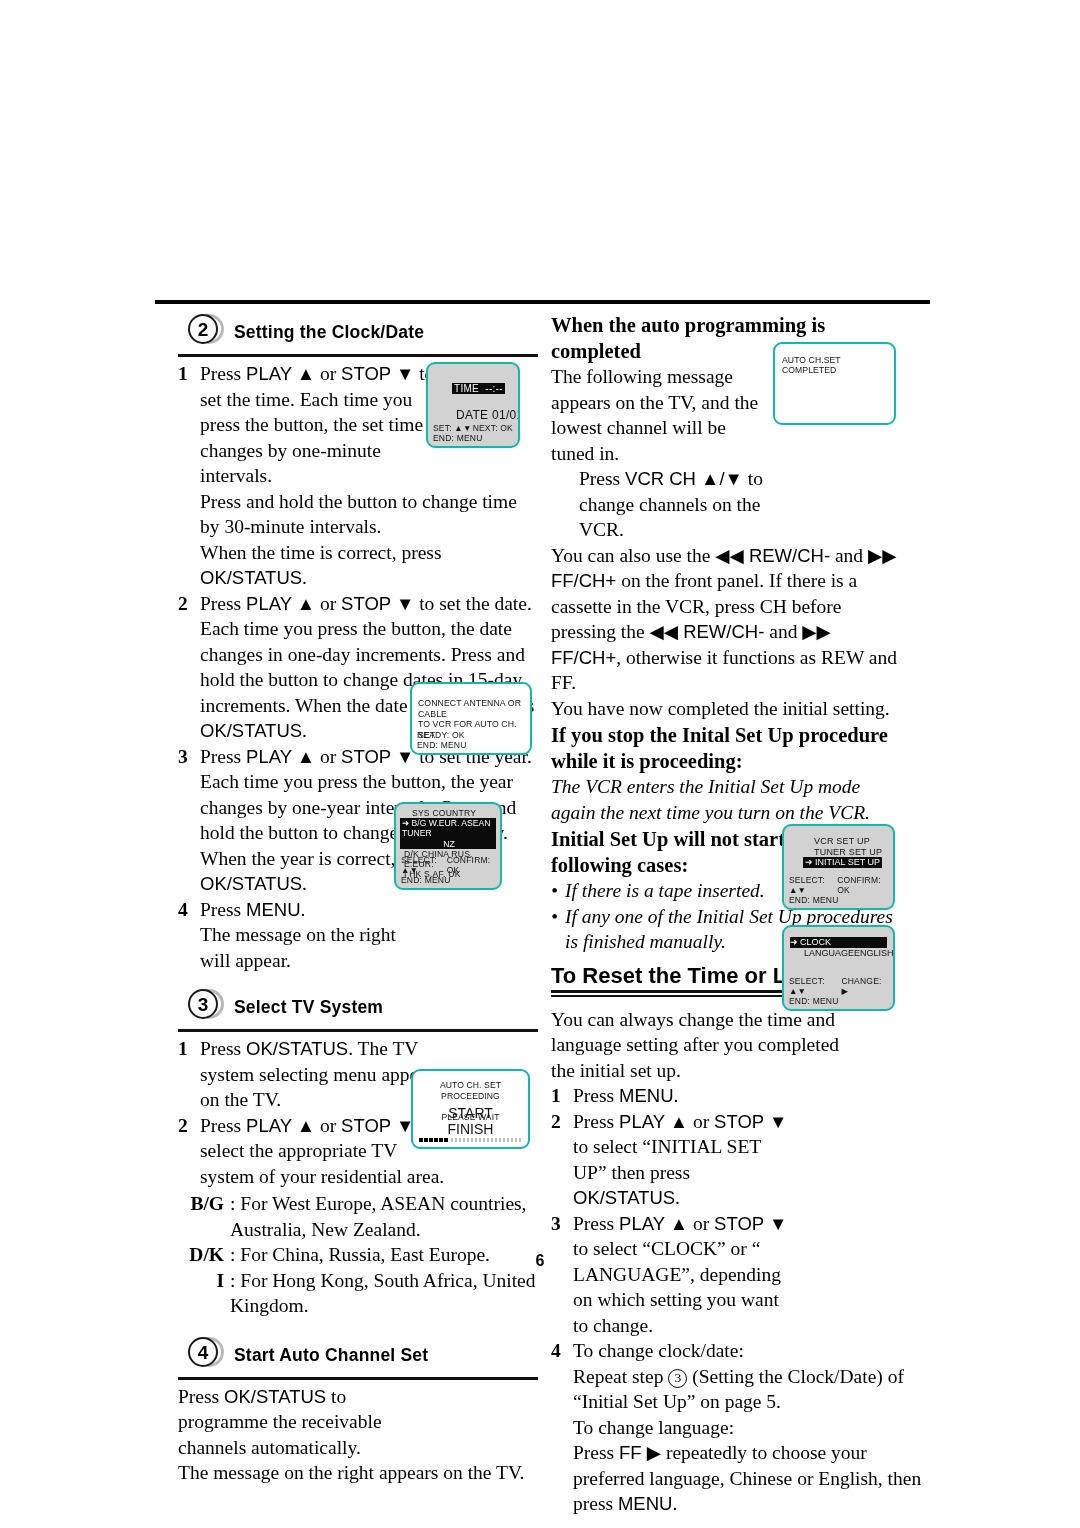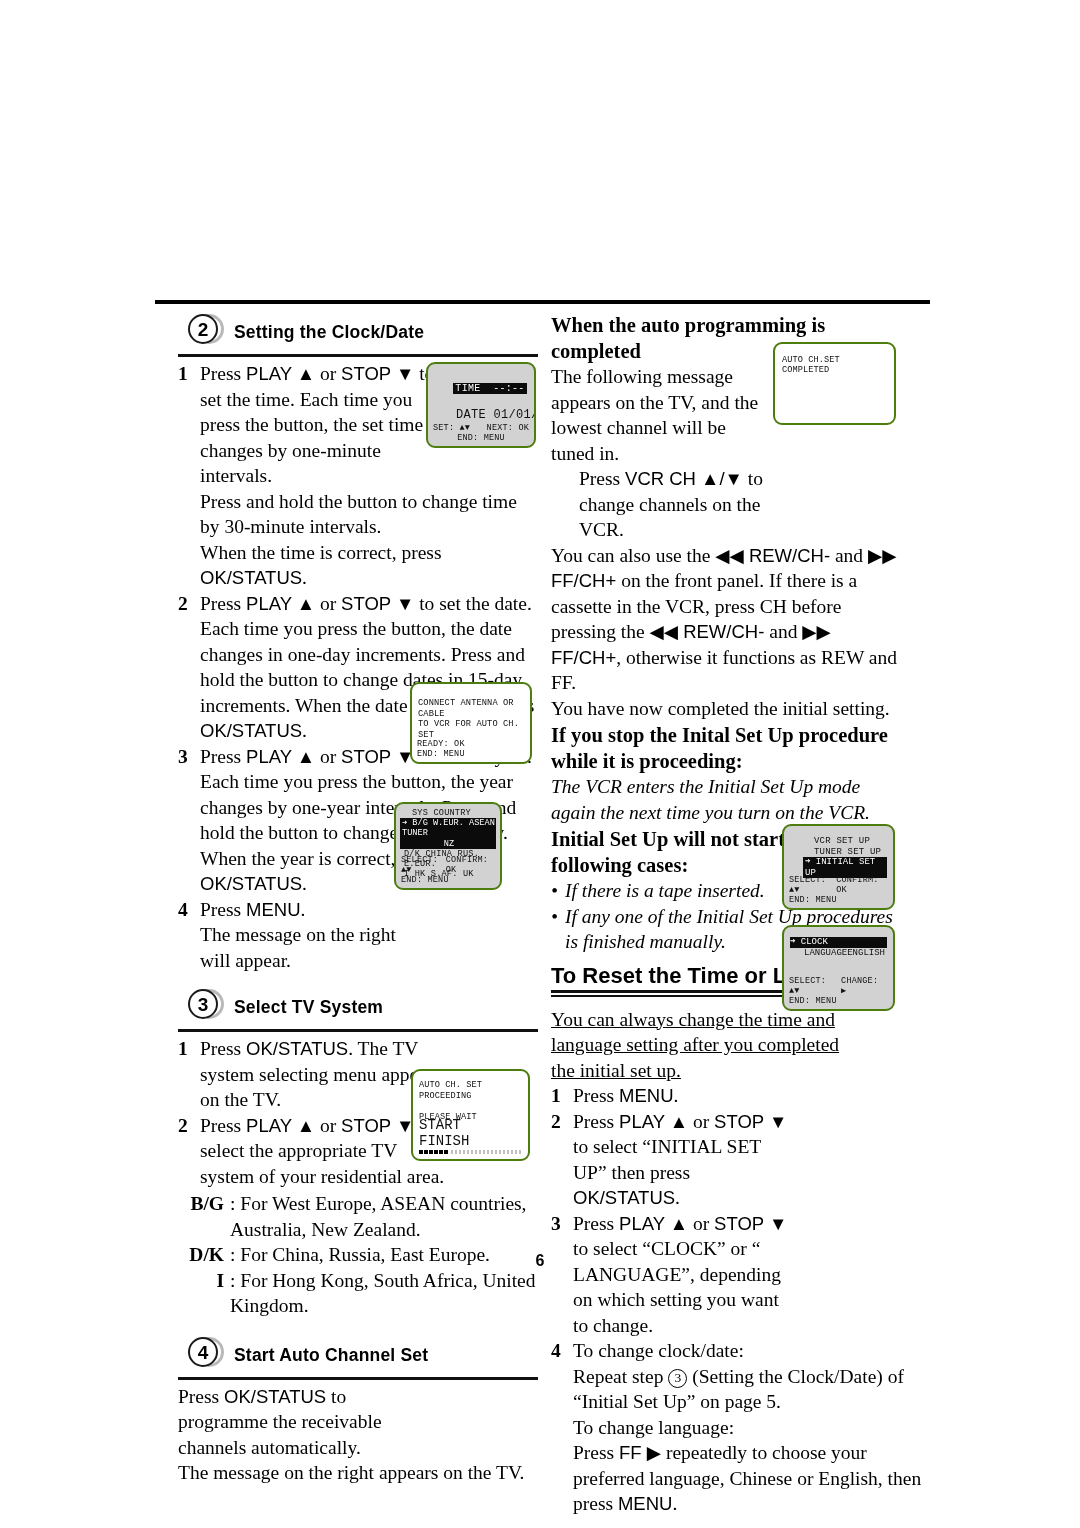--- a/index.html
+++ b/index.html
@@ -174,26 +174,26 @@
     width: 287px;
     height: 2px;
     background: #111;
     margin-top: 2px;
     margin-bottom: 10px;
   }
 
   
   .tv {
     position: absolute;
-    border: 2px solid #4d7c0f;
+    border: 2px solid #14b8a6;
     border-radius: 9px;
     box-sizing: border-box;
     background: #ffffff;
     overflow: hidden;
-    font-family: Liberation Mono, monospace;
+    font-family: Liberation Sans, sans-serif;
     color: #111;
   }
   .tv.gray { background: #d2d2d2; }
   .tv-body {
     position: absolute;
     left: 0; right: 0; top: 0;
     padding: 5px 6px;
   }
   .tv-foot {
     position: absolute;
@@ -213,45 +213,45 @@
     display: inline-block;
     padding: 0 2px;
   }
   .hl-block {
     background: #0b0b0b;
     color: #ffffff;
     display: block;
   }
 
   
-  #tv-time { left: 426px; top: 362px; width: 110px; height: 86px; text-align: center; }
+  #tv-time { left: 426px; top: 362px; width: 94px; height: 86px; }
   #tv-time .time-row {
     margin: 14px 0 0 18px;
     font-size: 10px;
     letter-spacing: 0.3px;
   }
   #tv-time .date-row {
     margin: 14px 0 0 22px;
     font-size: 12px;
     letter-spacing: 0.3px;
   }
 
   
-  #tv-antenna { left: 410px; top: 682px; width: 122px; height: 82px; }
+  #tv-antenna { left: 410px; top: 682px; width: 122px; height: 73px; }
   #tv-antenna .tv-body { font-size: 8.7px; line-height: 10.5px; letter-spacing: 0.1px; padding-top: 14px;}
 
   
   #tv-sys { left: 394px; top: 802px; width: 108px; height: 88px; }
   #tv-sys .tv-body { padding: 4px 4px 0 4px; font-size: 8.6px; line-height: 10.2px; }
   #tv-sys .ttl { margin-left: 12px; letter-spacing: .2px;}
   #tv-sys .sel { background: #0b0b0b; color: #fff; padding-left: 2px; }
   #tv-sys .r { padding-left: 4px; letter-spacing: .2px;}
 
   
-  #tv-proceed { left: 411px; top: 1069px; width: 119px; height: 92px; }
+  #tv-proceed { left: 411px; top: 1069px; width: 119px; height: 80px; text-align: center; }
   #tv-proceed .tv-body { font-size: 8.6px; line-height: 11px; padding: 9px 6px; letter-spacing: .1px;}
   #tv-proceed .l2 { margin-top: 10px; }
   #tv-proceed .pbar-wrap { position: absolute; left: 0; right: 0; bottom: 5px; padding: 0 6px; }
   #tv-proceed .pbar-lbl { display: flex; justify-content: space-between; font-size: 14px; flex-direction: column; }
   #tv-proceed .pbar {
     margin-top: 1px;
     height: 4px;
     background: repeating-linear-gradient(to right, #bfbfbf 0 2px, #ffffff 2px 4px);
     position: relative;
   }
@@ -422,21 +422,21 @@
       <span>If there is a tape inserted.</span>
     </div>
     <div class="bullet">
       <span class="dot">•</span>
       <span>If any one of the Initial Set Up procedures is finished manually.</span>
     </div>
 
     <div class="section-head">To Reset the Time or Language</div>
     <div class="section-head-rule"></div>
 
-    <div class="ptext" style="width:300px;text-decoration:underline;">
+    <div class="ptext" style="width:300px;">
       <span>You can always change the time and language setting after you completed the initial set up.</span>
     </div>
 
     <div class="num-item">
       <span class="n">1</span>
       <span>Press </span><span class="sans">MENU</span><span>.</span>
     </div>
 
     <div class="num-item" style="width:222px;">
       <span class="n">2</span>

